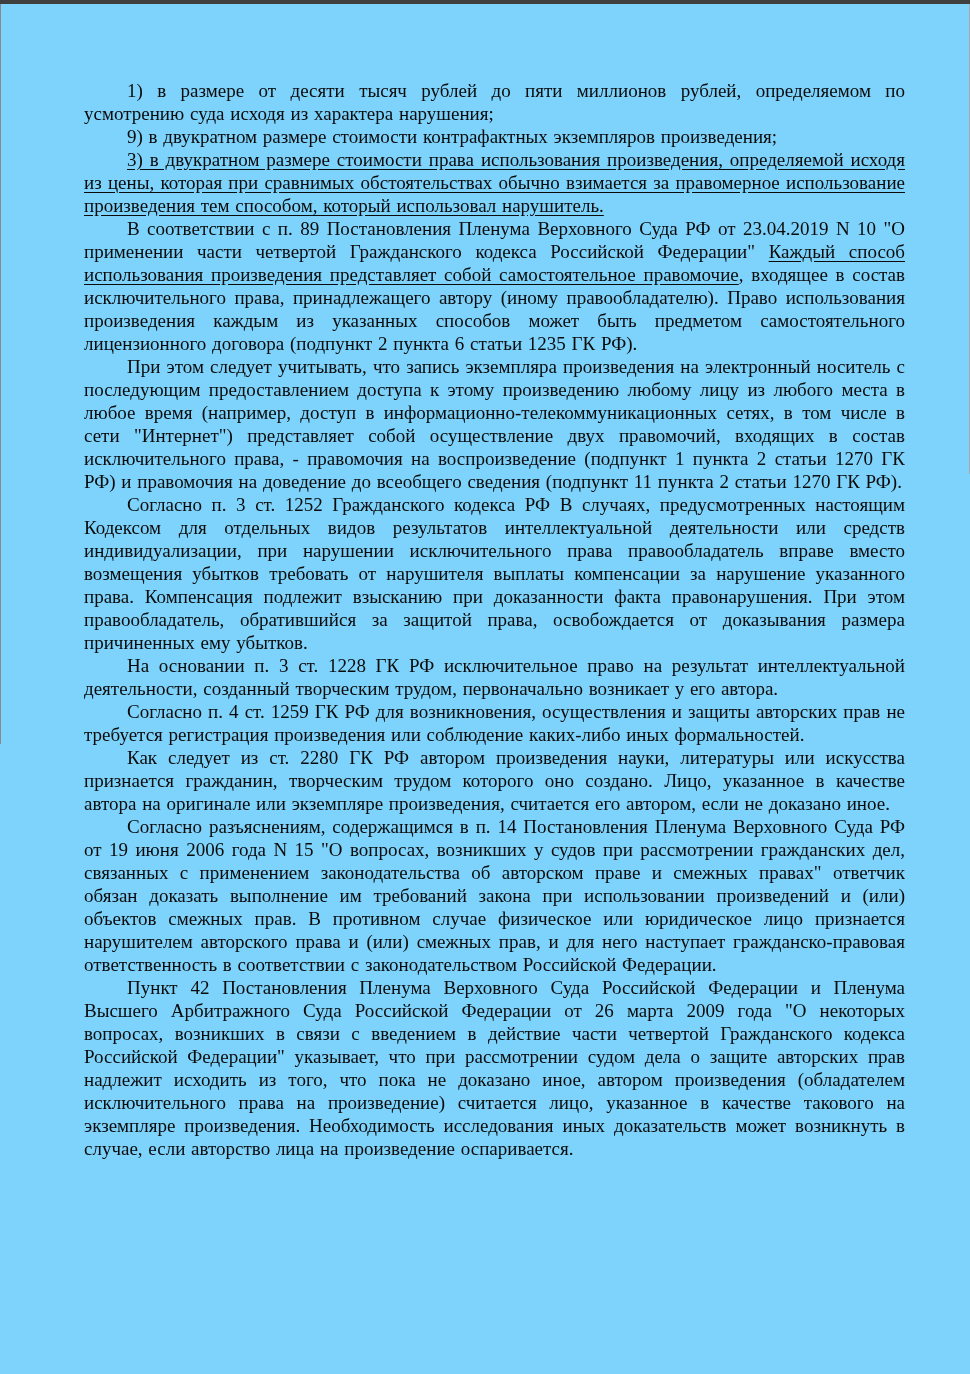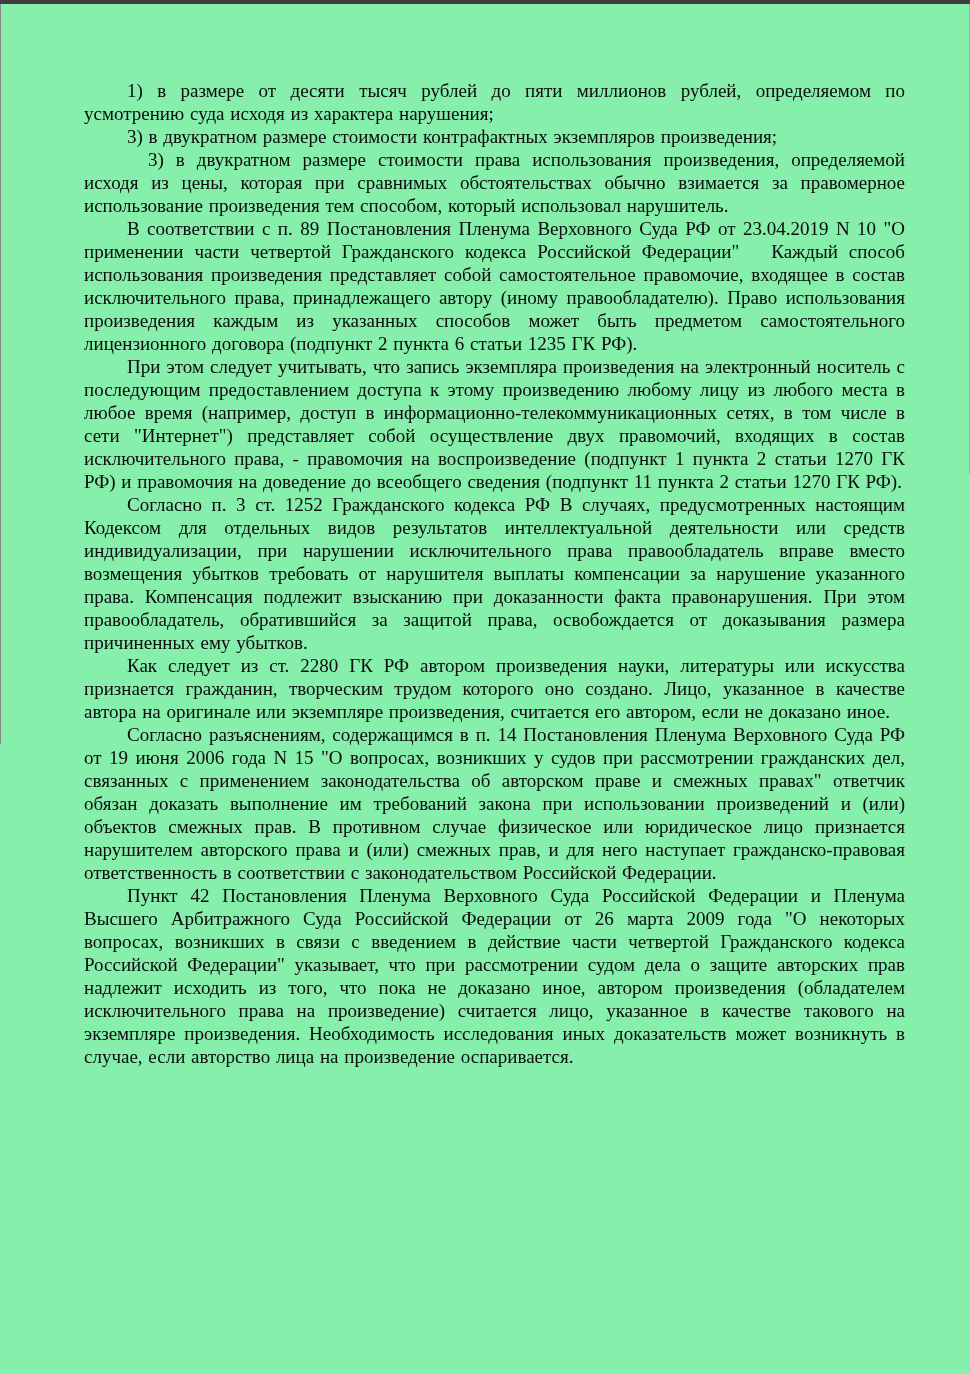--- a/index.html
+++ b/index.html
@@ -5,21 +5,21 @@
   * { box-sizing: border-box; }
   html, body {
     margin: 0;
     padding: 0;
     background: #ffffff;
   }
   .page {
     position: relative;
     width: 970px;
     height: 1374px;
-    background: #86efac;
+    background: #7dd3fc;
     overflow: hidden;
     font-family: "Liberation Serif", "DejaVu Serif", serif;
   }
   .scan-top-bar {
     position: absolute;
     top: 0;
     left: 0;
     width: 100%;
     height: 4px;
     background: #3f3f3f;
@@ -50,35 +50,37 @@
     line-height: 23px;
     word-spacing: 1px;
   }
   .doc-body p {
     margin: 0;
     padding: 0;
     text-indent: 43px;
     text-align: justify;
   }
   .doc-body span.u {
+    text-decoration: underline;
     text-underline-offset: 3px;
-    margin-left: 21px;
   }
 </style>
 </head>
 <body>
 
 <div class="page">
   <div class="scan-top-bar"></div>
   <div class="scan-edge-left"></div>
   <div class="scan-edge-right"></div>
   <div class="doc-body">
       <p><span>1) в размере от десяти тысяч рублей до пяти миллионов рублей, определяемом по усмотрению суда исходя из характера нарушения;</span></p>
-      <p><span>3) в двукратном размере стоимости контрафактных экземпляров произведения;</span></p>
+      <p><span>9) в двукратном размере стоимости контрафактных экземпляров произведения;</span></p>
       <p><span class="u">3) в двукратном размере стоимости права использования произведения, определяемой исходя из цены, которая при сравнимых обстоятельствах обычно взимается за правомерное использование произведения тем способом, который использовал нарушитель.</span></p>
       <p><span>В соответствии с п. 89 Постановления Пленума Верховного Суда РФ от 23.04.2019 N 10 "О применении части четвертой Гражданского кодекса Российской Федерации" </span><span class="u">Каждый способ использования произведения представляет собой самостоятельное правомочие</span><span>, входящее в состав исключительного права, принадлежащего автору (иному правообладателю). Право использования произведения каждым из указанных способов может быть предметом самостоятельного лицензионного договора (подпункт 2 пункта 6 статьи 1235 ГК РФ).</span></p>
       <p><span>При этом следует учитывать, что запись экземпляра произведения на электронный носитель с последующим предоставлением доступа к этому произведению любому лицу из любого места в любое время (например, доступ в информационно-телекоммуникационных сетях, в том числе в сети "Интернет") представляет собой осуществление двух правомочий, входящих в состав исключительного права, - правомочия на воспроизведение (подпункт 1 пункта 2 статьи 1270 ГК РФ) и правомочия на доведение до всеобщего сведения (подпункт 11 пункта 2 статьи 1270 ГК РФ).</span></p>
       <p><span>Согласно п. 3 ст. 1252 Гражданского кодекса РФ В случаях, предусмотренных настоящим Кодексом для отдельных видов результатов интеллектуальной деятельности или средств индивидуализации, при нарушении исключительного права правообладатель вправе вместо возмещения убытков требовать от нарушителя выплаты компенсации за нарушение указанного права. Компенсация подлежит взысканию при доказанности факта правонарушения. При этом правообладатель, обратившийся за защитой права, освобождается от доказывания размера причиненных ему убытков.</span></p>
+      <p><span>На основании п. 3 ст. 1228 ГК РФ исключительное право на результат интеллектуальной деятельности, созданный творческим трудом, первоначально возникает у его автора.</span></p>
+      <p><span>Согласно п. 4 ст. 1259 ГК РФ для возникновения, осуществления и защиты авторских прав не требуется регистрация произведения или соблюдение каких-либо иных формальностей.</span></p>
       <p><span>Как следует из ст. 2280 ГК РФ автором произведения науки, литературы или искусства признается гражданин, творческим трудом которого оно создано. Лицо, указанное в качестве автора на оригинале или экземпляре произведения, считается его автором, если не доказано иное.</span></p>
       <p><span>Согласно разъяснениям, содержащимся в п. 14 Постановления Пленума Верховного Суда РФ от 19 июня 2006 года N 15 "О вопросах, возникших у судов при рассмотрении гражданских дел, связанных с применением законодательства об авторском праве и смежных правах" ответчик обязан доказать выполнение им требований закона при использовании произведений и (или) объектов смежных прав. В противном случае физическое или юридическое лицо признается нарушителем авторского права и (или) смежных прав, и для него наступает гражданско-правовая ответственность в соответствии с законодательством Российской Федерации.</span></p>
       <p><span>Пункт 42 Постановления Пленума Верховного Суда Российской Федерации и Пленума Высшего Арбитражного Суда Российской Федерации от 26 марта 2009 года "О некоторых вопросах, возникших в связи с введением в действие части четвертой Гражданского кодекса Российской Федерации" указывает, что при рассмотрении судом дела о защите авторских прав надлежит исходить из того, что пока не доказано иное, автором произведения (обладателем исключительного права на произведение) считается лицо, указанное в качестве такового на экземпляре произведения. Необходимость исследования иных доказательств может возникнуть в случае, если авторство лица на произведение оспаривается.</span></p>
     </div>
 </div>
 
 </body></html>

